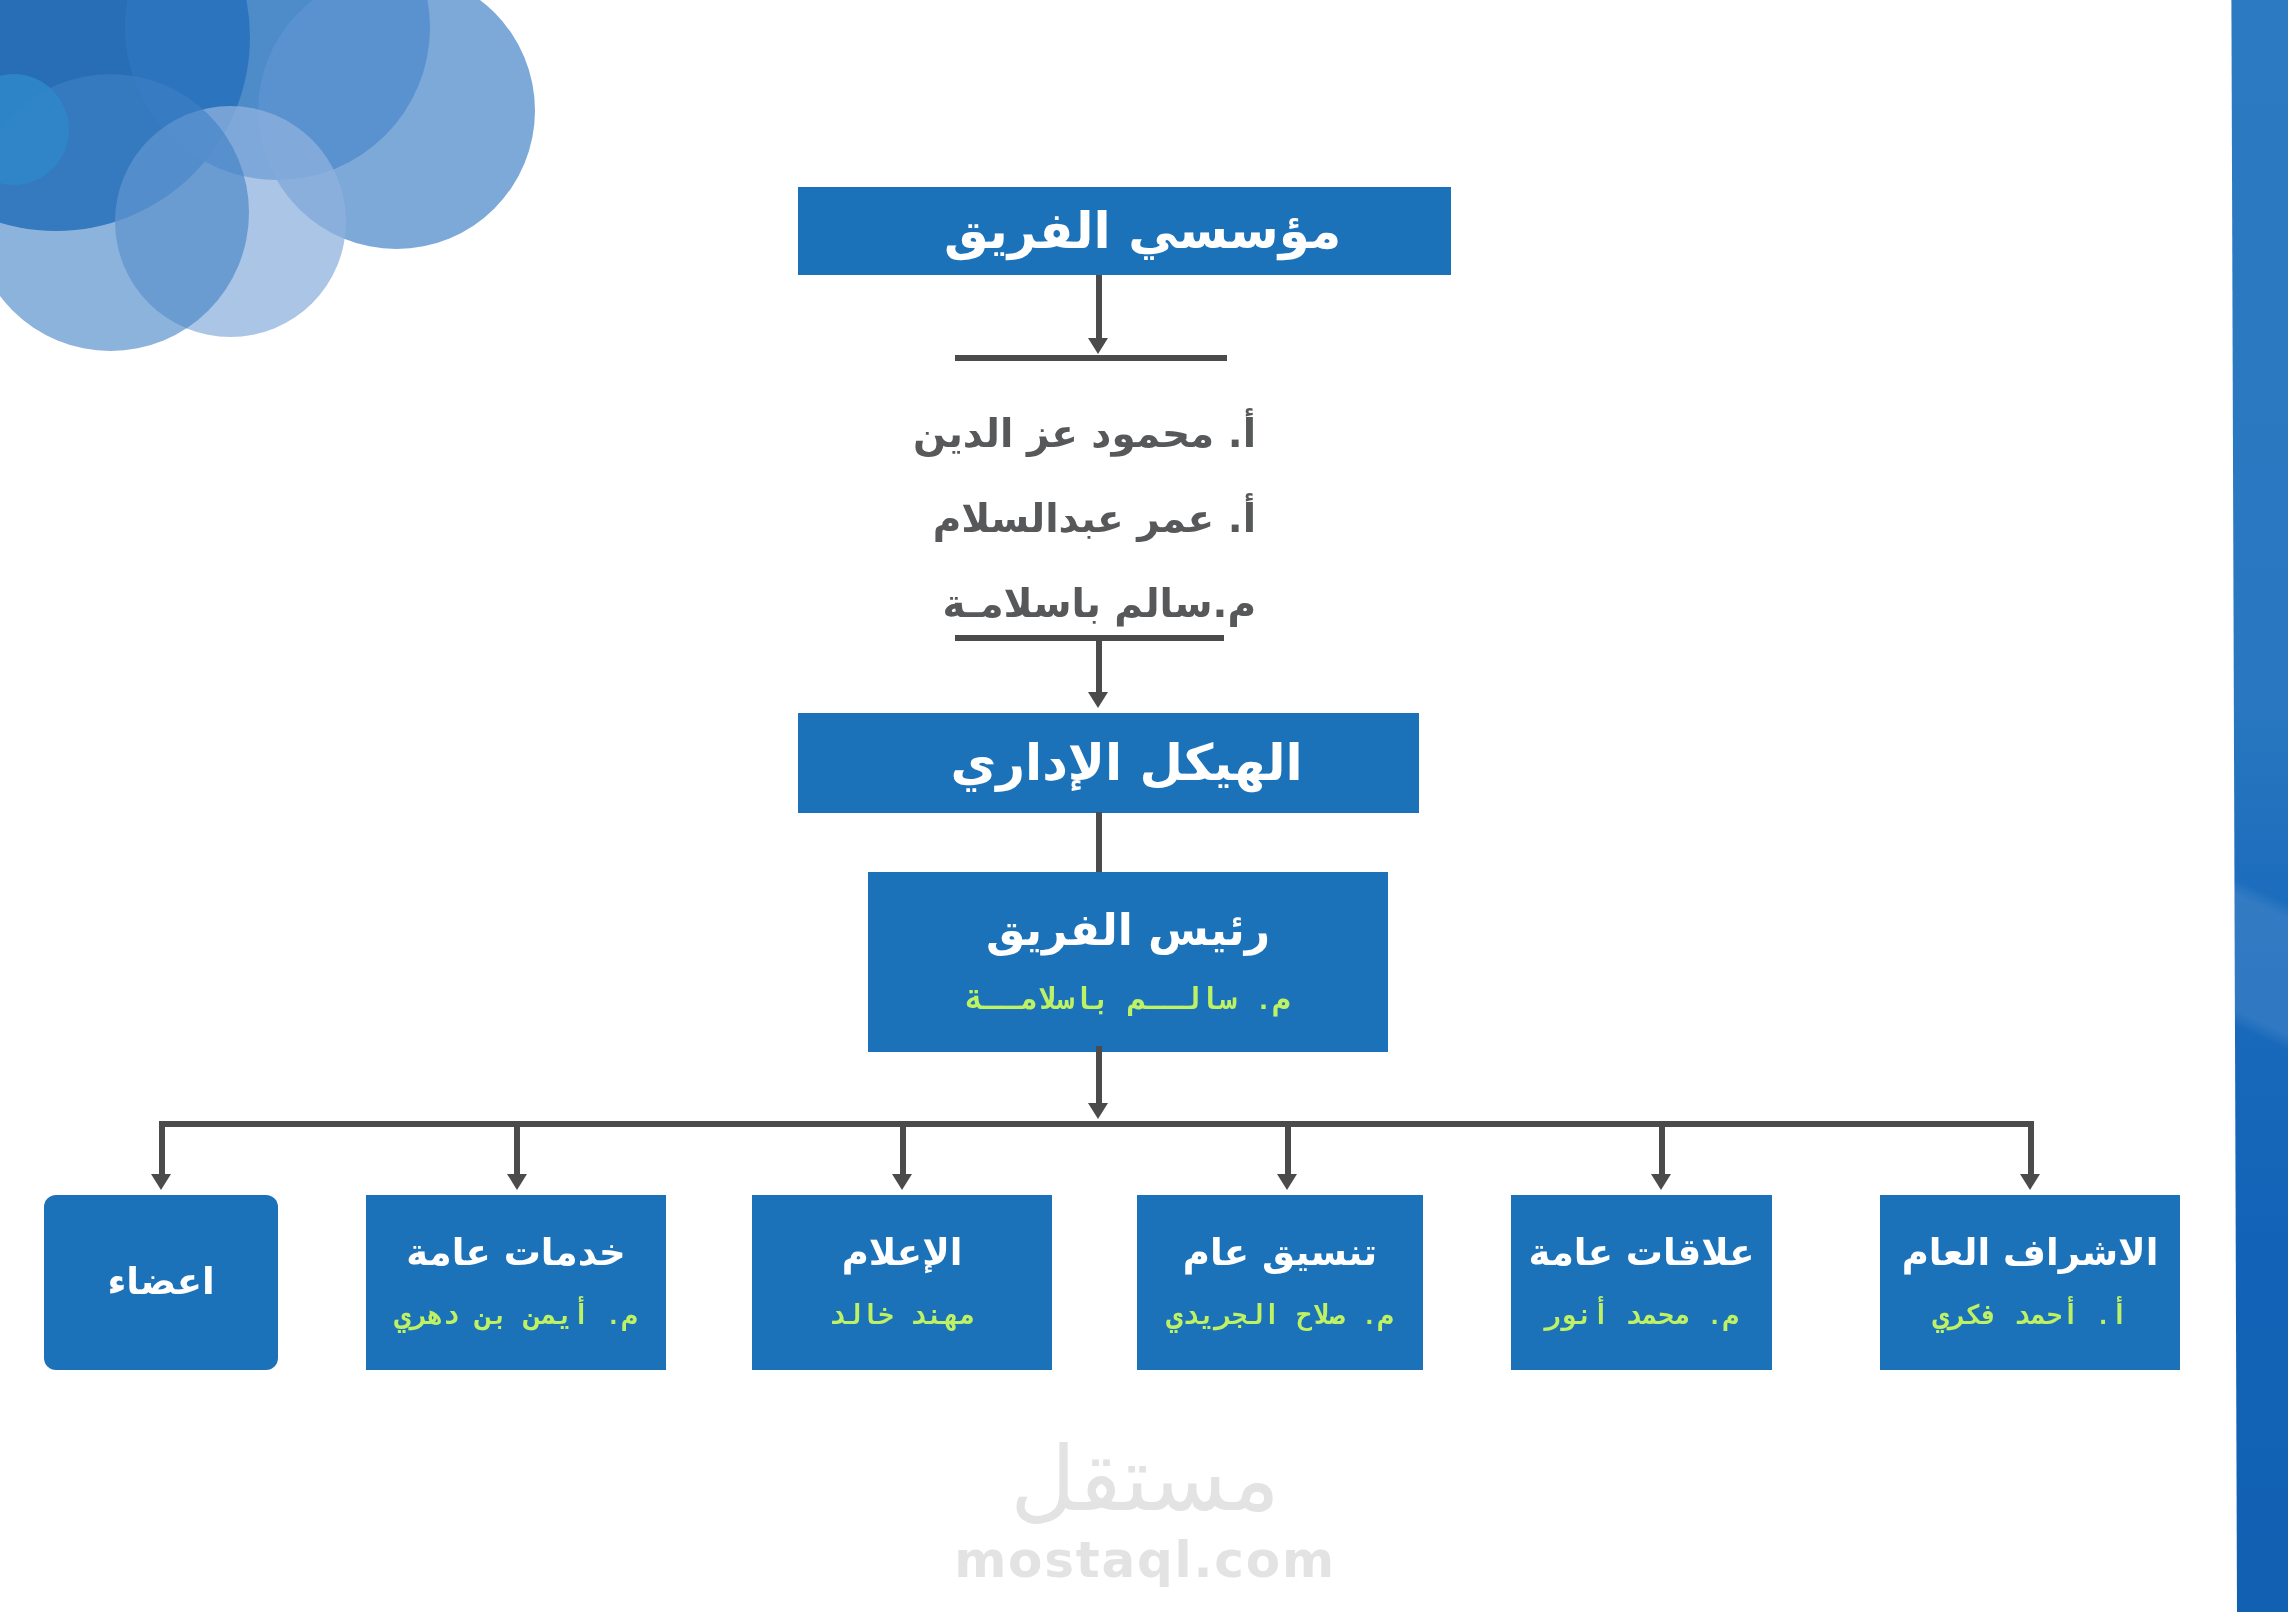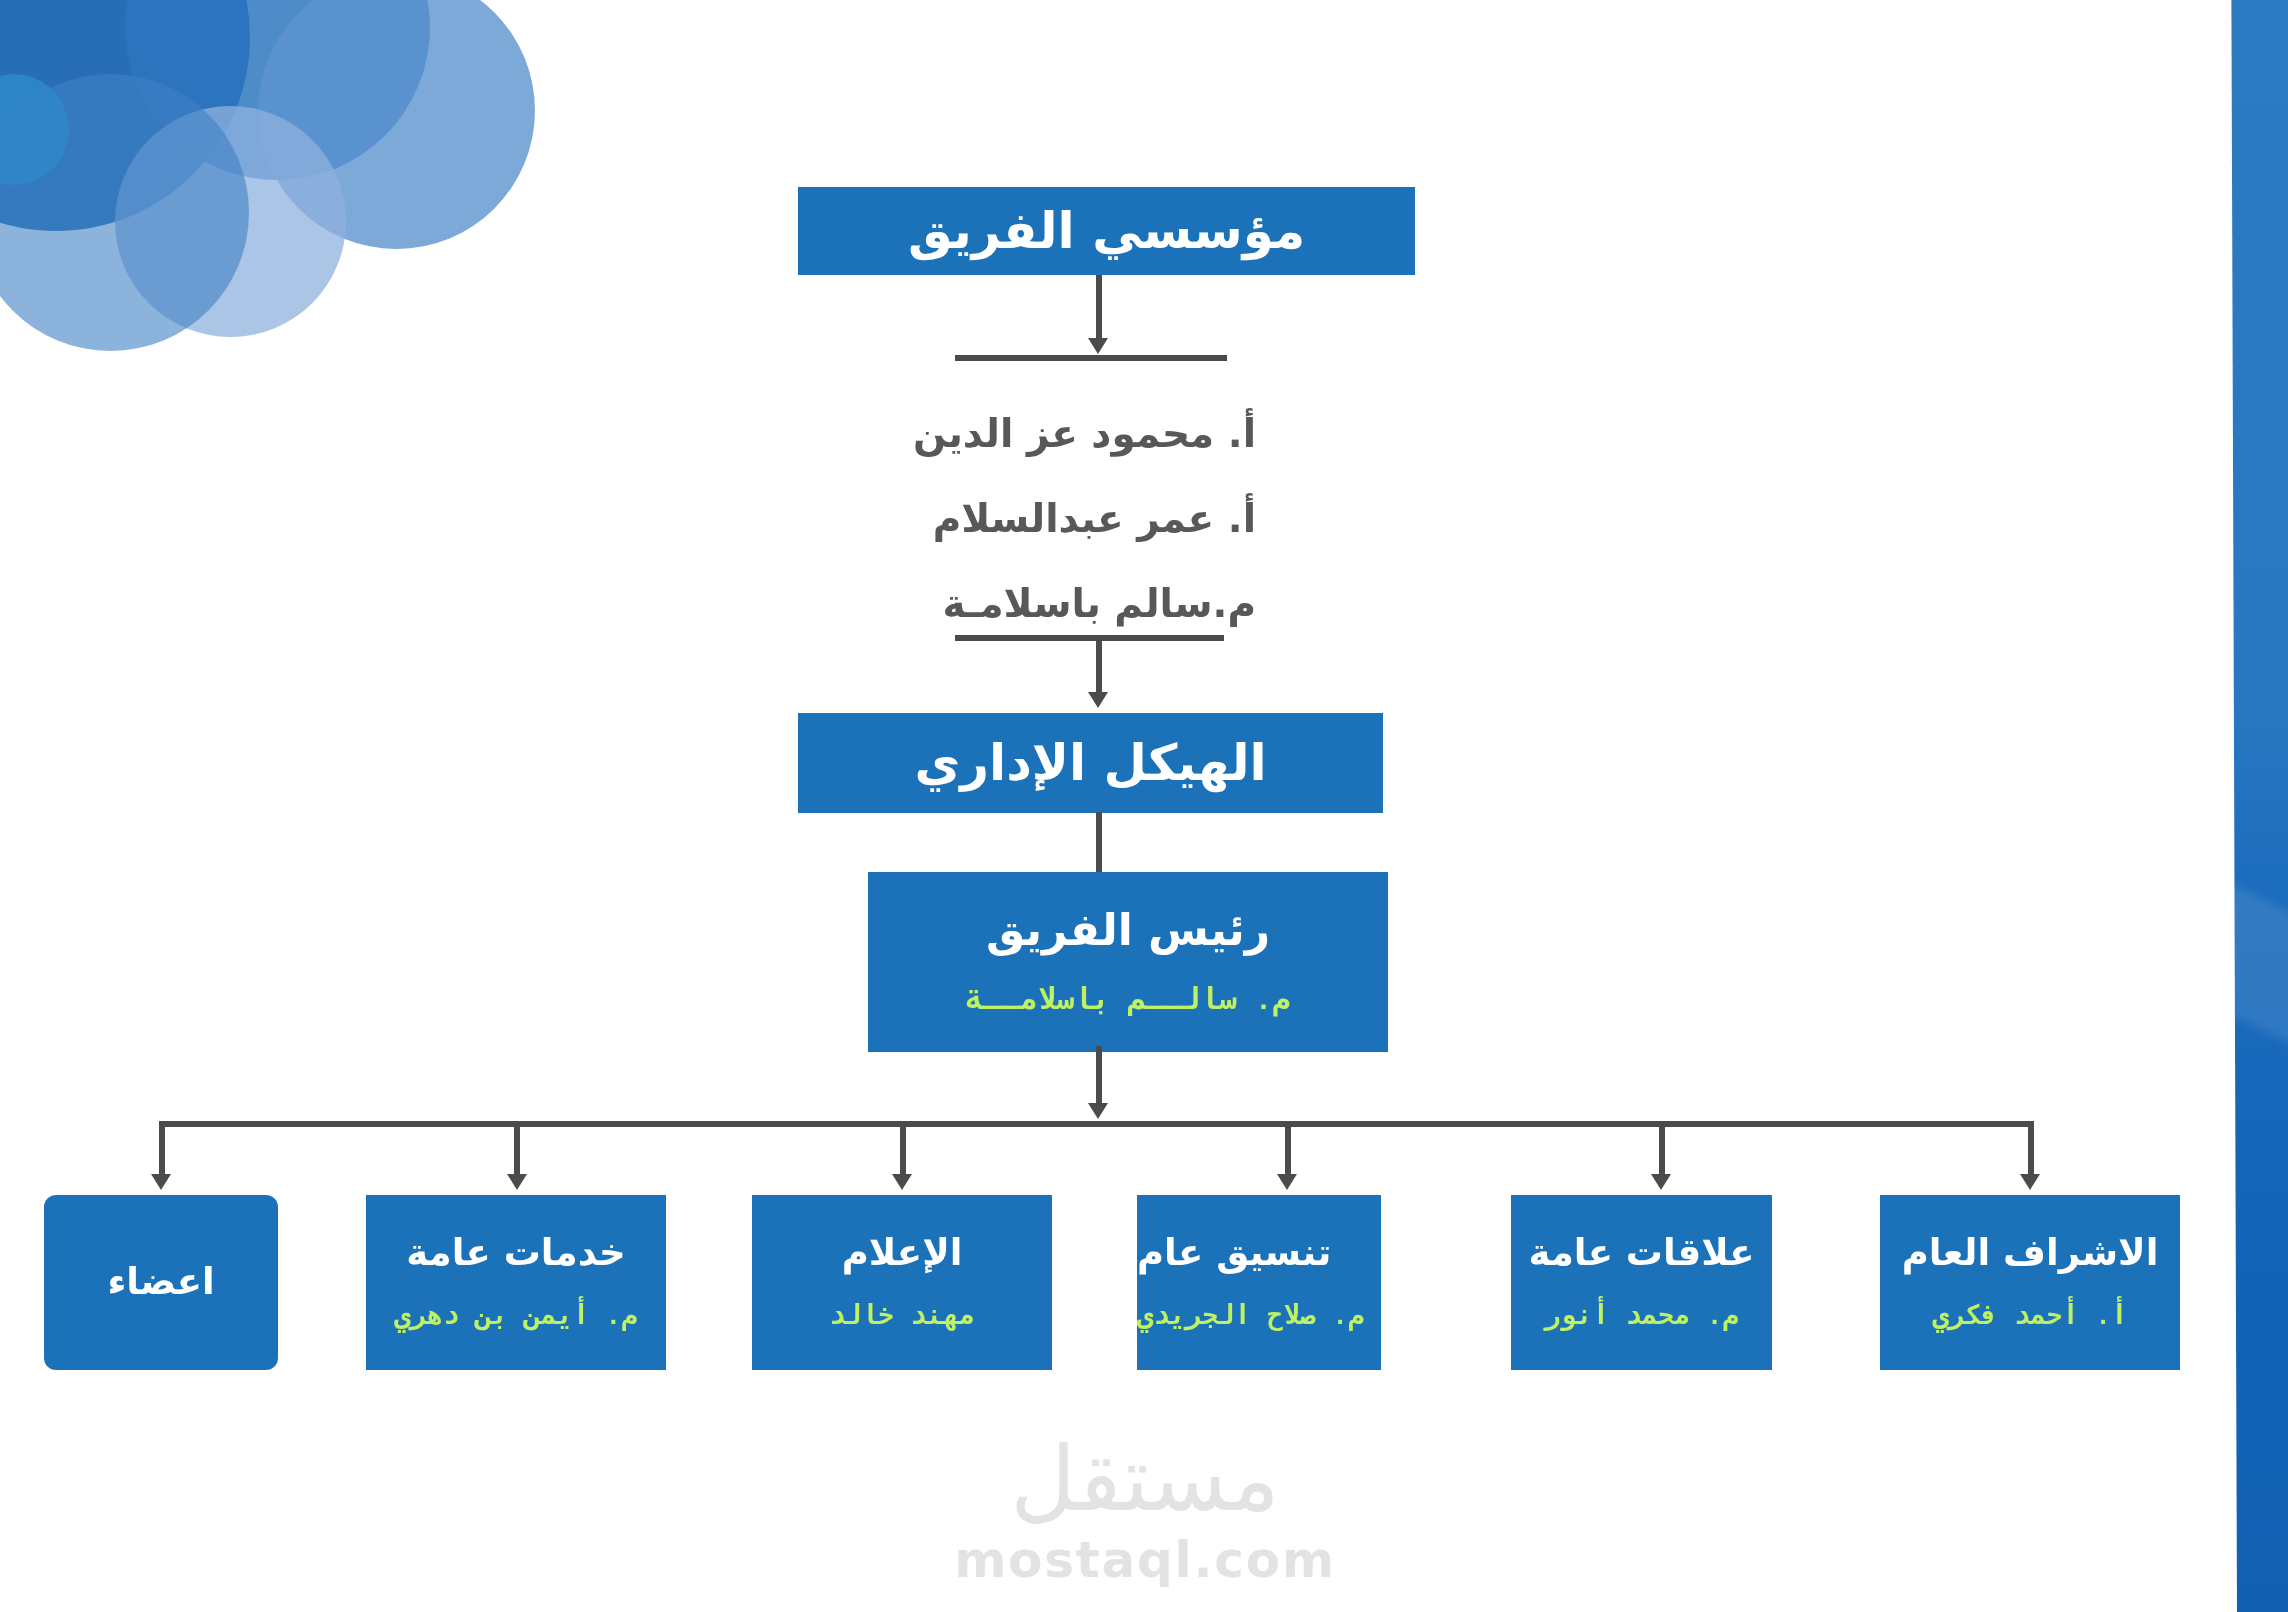--- a/index.html
+++ b/index.html
@@ -20,21 +20,21 @@
     position:absolute;top:0;right:0;width:65px;height:1612px;
     background:
       linear-gradient(205deg, rgba(255,255,255,0) 55%, rgba(255,255,255,.10) 56%, rgba(255,255,255,.10) 63%, rgba(255,255,255,0) 64%),
       linear-gradient(180deg,#2c7ac1 0%,#2877c0 44%,#1c6dbd 55%,#1263b7 78%,#1160b2 100%);
     clip-path:polygon(7.4px 0,65px 0,65px 1612px,13px 1612px);
   }
   
   .obox{
     position:absolute;background:var(--box-blue);color:#ffffff;
     display:flex;flex-direction:column;align-items:center;justify-content:center;
-    text-align:center;direction:rtl;
+    text-align:center;direction:rtl;padding-left:36px;
   }
   .obox .title{font-weight:bold;line-height:1.1;}
   .obox .name{font-weight:bold;color:#bef264;line-height:1.1;font-family:Liberation Mono, monospace;}
   .box-a{left:798px;top:187px;width:617px;height:88px;}
   .box-a .title{font-size:50px;}
   .box-b{left:798px;top:713px;width:585px;height:100px;}
   .box-b .title{font-size:50px;}
   .box-c{left:868px;top:872px;width:520px;height:174px;justify-content:space-evenly;padding:3px 0;}
   .box-c .title{font-size:44px;}
   .box-c .name{font-size:30px;}
@@ -124,21 +124,21 @@
     <div class="title">اعضاء</div>
   </div>
   <div class="obox dept" style="left:366px;width:300px;">
     <div class="title">خدمات عامة</div>
     <div class="name">م. أيمن بن دهري</div>
   </div>
   <div class="obox dept" style="left:752px;width:300px;">
     <div class="title">الإعلام</div>
     <div class="name">مهند خالد</div>
   </div>
-  <div class="obox dept" style="left:1137px;width:244px;align-items:flex-end;">
+  <div class="obox dept" style="left:1137px;width:286px;">
     <div class="title">تنسيق عام</div>
     <div class="name">م. صلاح الجريدي</div>
   </div>
   <div class="obox dept" style="left:1511px;width:261px;">
     <div class="title">علاقات عامة</div>
     <div class="name">م. محمد أنور</div>
   </div>
   <div class="obox dept" style="left:1880px;width:300px;">
     <div class="title">الاشراف العام</div>
     <div class="name">أ. أحمد فكري</div>

